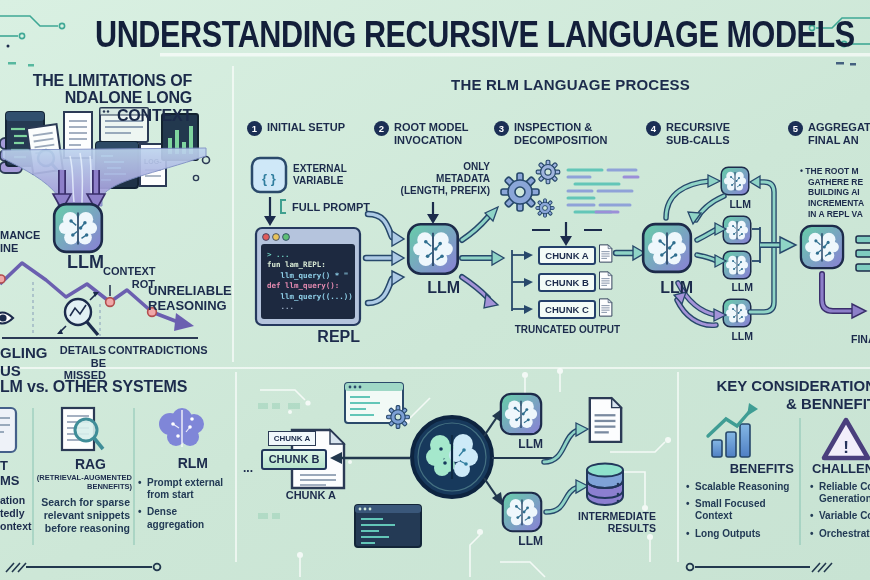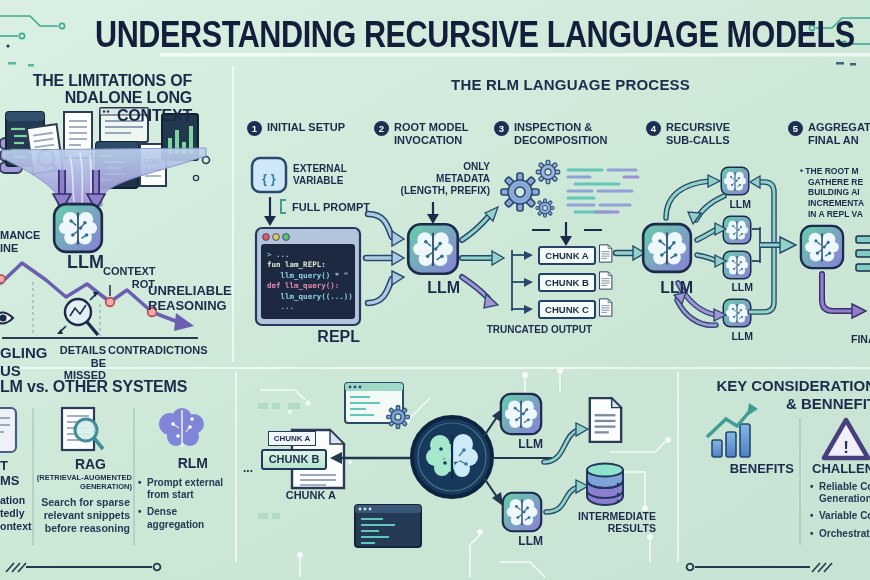--- a/index.html
+++ b/index.html
@@ -701,21 +701,21 @@
 <div class="abs b ctr" style="left:256px;top:328px;width:104px;font-size:16px">REPL</div>
 
 <div class="abs ml b ctr" style="left:378px;top:161px;width:112px;font-size:10px;line-height:1.18">ONLY
 METADATA
 (LENGTH, PREFIX)</div>
 <div class="abs b ctr" style="left:406px;top:279px;width:54px;font-size:16px">LLM</div>
 
 <div class="abs chunkbox" style="left:538px;top:246px;width:54px;height:15px;line-height:15px">CHUNK A</div>
 <div class="abs chunkbox" style="left:538px;top:273px;width:54px;height:15px;line-height:15px">CHUNK B</div>
 <div class="abs chunkbox" style="left:538px;top:300px;width:54px;height:15px;line-height:15px">CHUNK C</div>
-<div class="abs b ctr" style="left:480px;top:324px;width:112px;font-size:10px">TRUNCATED OUTPUT</div>
+<div class="abs b ctr" style="left:508px;top:324px;width:112px;font-size:10px">TRUNCATED OUTPUT</div>
 
 <div class="abs b ctr" style="left:641px;top:279px;width:52px;font-size:16px">LLM</div>
 <div class="abs b ctr" style="left:719px;top:198px;width:32px;font-size:10.5px">LLM</div>
 <div class="abs b ctr" style="left:721px;top:281px;width:32px;font-size:10.5px">LLM</div>
 <div class="abs b ctr" style="left:721px;top:330px;width:32px;font-size:10.5px">LLM</div>
 
 <div class="abs ml b hang" style="left:800px;top:166px;width:80px;font-size:8.5px;line-height:1.25">• THE ROOT M
 GATHERE RE
 BUILDING AI
 INCREMENTA
@@ -723,21 +723,21 @@
 <div class="abs b" style="left:851px;top:333px;font-size:10.5px">FINAL</div>
 
 <div class="abs b" style="left:0;top:378px;font-size:16px;letter-spacing:-.2px">LM vs. OTHER SYSTEMS</div>
 <div class="abs ml b" style="left:0;top:459px;font-size:13px;line-height:1.15">T
 MS</div>
 <div class="abs ml b" style="left:0;top:494px;font-size:10.5px;line-height:1.25">ation
 tedly
 ontext</div>
 <div class="abs b ctr" style="left:58px;top:456px;width:48px;font-size:14px">RAG</div>
 <div class="abs ml b ctr" style="left:32px;top:473px;width:100px;font-size:7.5px;line-height:1.2">(RETRIEVAL-AUGMENTED
-GENERATION)</div>
+BENNEFITS)</div>
 <div class="abs ml b ctr" style="left:34px;top:496px;width:96px;font-size:10.5px;line-height:1.25;color:#223a55">Search for sparse
 relevant snippets
 before reasoning</div>
 <div class="abs b ctr" style="left:156px;top:455px;width:52px;font-size:14px">RLM</div>
 <div class="abs bullets" style="left:138px;top:477px;width:98px">
   <div class="it">Prompt external
 from start</div>
   <div class="it">Dense aggregation</div>
 </div>
 
@@ -746,20 +746,25 @@
 <div class="abs b" style="left:243px;top:461px;font-size:12px">...</div>
 <div class="abs b ctr" style="left:274px;top:489px;width:62px;font-size:11px">CHUNK A</div>
 <div class="abs b ctr" style="left:499px;top:437px;width:44px;font-size:12px">LLM</div>
 <div class="abs b ctr" style="left:501px;top:534px;width:42px;font-size:12px">LLM</div>
 <div class="abs ml b ctr" style="left:556px;top:510px;width:100px;font-size:10.5px;line-height:1.18">INTERMEDIATE
 RESULTS</div>
 
 <div class="abs ml b ctr" style="left:696px;top:377px;width:190px;font-size:15px;line-height:1.18">KEY CONSIDERATIONS
 &amp; BENNEFITS</div>
 <div class="abs b ctr" style="left:698px;top:461px;width:96px;font-size:13px">BENEFITS</div>
+<div class="abs bullets" style="left:686px;top:481px;width:116px">
+  <div class="it">Scalable Reasoning</div>
+  <div class="it">Small Focused Context</div>
+  <div class="it">Long Outputs</div>
+</div>
 <div class="abs b" style="left:812px;top:461px;font-size:13px;white-space:nowrap">CHALLENGES</div>
 <div class="abs bullets" style="left:810px;top:481px;width:70px">
   <div class="it">Reliable Cod
 Generation l</div>
   <div class="it">Variable Cos</div>
   <div class="it">Orchestratio</div>
 </div>
 
 </div>
 

